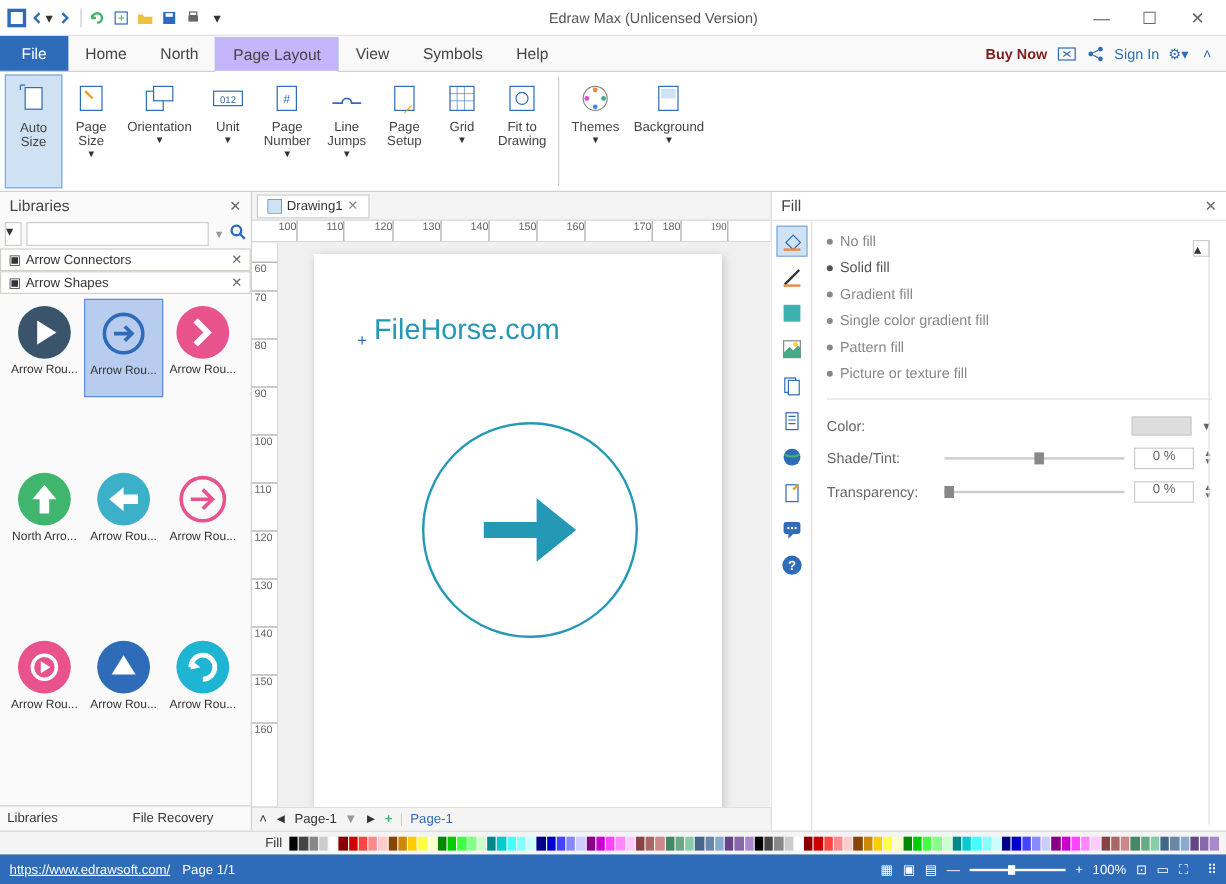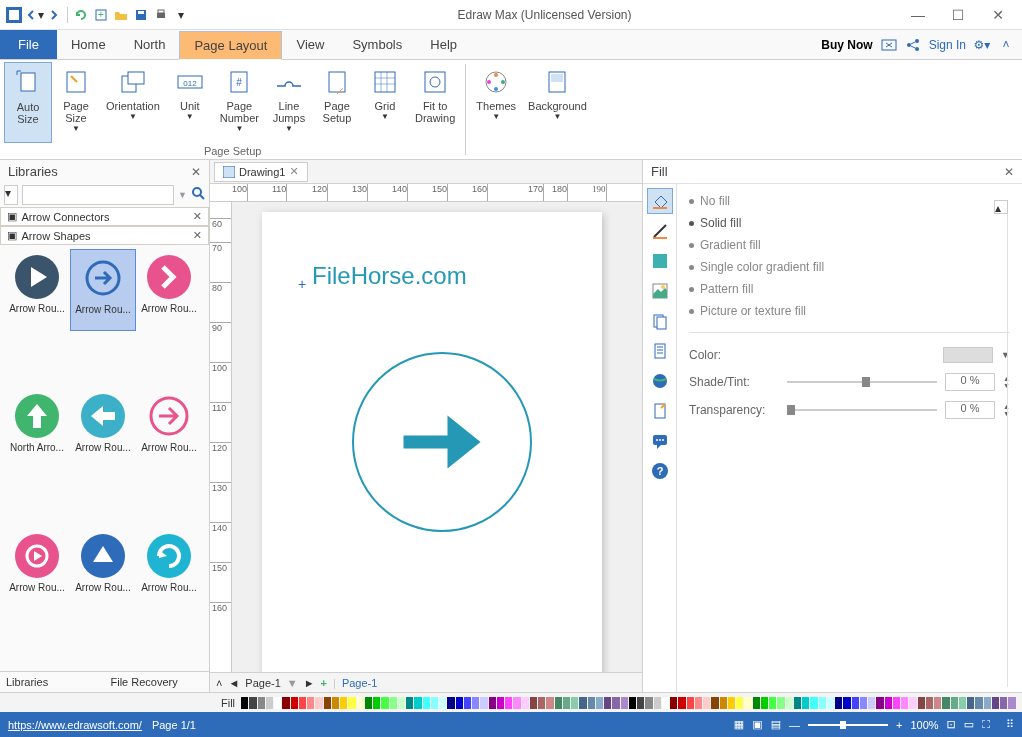--- a/index.html
+++ b/index.html
@@ -11,23 +11,23 @@
 .qa-icon { width: 20px; height: 20px; display: flex; align-items: center; justify-content: center; cursor: pointer; }
 .qa-sep { width: 1px; height: 16px; background: #ccc; margin: 0 3px; }
 .title-text { flex: 1; text-align: center; color: #555; font-size: 12px; }
 .win-controls { display: flex; gap: 0; }
 .win-btn { width: 40px; height: 24px; display: flex; align-items: center; justify-content: center; cursor: pointer; font-size: 14px; color: #666; }
 
 
 .menubar { height: 30px; display: flex; align-items: stretch; border-bottom: 1px solid #d0d0d0; background: #f9f9f9; padding-left: 0; }
 .file-tab { background: #2e6bb8; color: #fff; padding: 0 18px; display: flex; align-items: center; font-size: 13px; }
 .menu-item { padding: 0 14px; display: flex; align-items: center; font-size: 13px; color: #444; cursor: pointer; }
-.menu-item.active { border: 1px solid #b0c4de; border-bottom: 1px solid #fff; background: #fdba74; position: relative; top: 1px; }
+.menu-item.active { border: 1px solid #b0c4de; border-bottom: 1px solid #fff; background: #c4b5fd; position: relative; top: 1px; }
 .menubar-right { margin-left: auto; display: flex; align-items: center; gap: 8px; padding-right: 8px; }
-.buy-now { color: #000000; font-weight: bold; font-size: 12px; }
+.buy-now { color: #7f1d1d; font-weight: bold; font-size: 12px; }
 .signin { color: #2e6bb8; font-size: 12px; }
 .right-icon { width: 16px; height: 16px; display: flex; align-items: center; justify-content: center; color: #2e6bb8; cursor: pointer; }
 
 
 .ribbon { height: 100px; background: #fff; display: flex; border-bottom: 1px solid #d0d0d0; }
 .ribbon-group { display: flex; flex-direction: column; padding: 2px 4px; }
 .ribbon-buttons { display: flex; flex: 1; }
 .ribbon-btn { display: flex; flex-direction: column; align-items: center; justify-content: flex-start; padding: 4px 6px; cursor: pointer; min-width: 48px; text-align: center; }
 .ribbon-btn.active { background: #cfe2f3; border: 1px solid #7fa8d6; }
 .ribbon-icon { width: 32px; height: 32px; display: flex; align-items: center; justify-content: center; margin-bottom: 2px; }
@@ -276,21 +276,20 @@
       <div class="ribbon-btn">
         <div class="ribbon-icon">
             <svg width="24" height="24">
               <rect x="2" y="2" width="20" height="20" fill="#fff" stroke="#2e6bb8"></rect>
               <circle cx="12" cy="12" r="5" fill="none" stroke="#2e6bb8"></circle>
             </svg>
           </div>
         <div class="ribbon-label">Fit to<br>Drawing</div>
       </div>
     </div>
-    <div class="group-label">Page Setup</div>
   </div>
   <div class="ribbon-sep"></div>
   <div class="ribbon-group">
     <div class="ribbon-buttons">
       <div class="ribbon-btn">
         <div class="ribbon-icon">
             <svg width="26" height="26">
               <circle cx="13" cy="13" r="10" fill="none" stroke="#888"></circle>
               <circle cx="13" cy="6" r="2" fill="#e84"></circle>
               <circle cx="20" cy="13" r="2" fill="#4a8"></circle>

